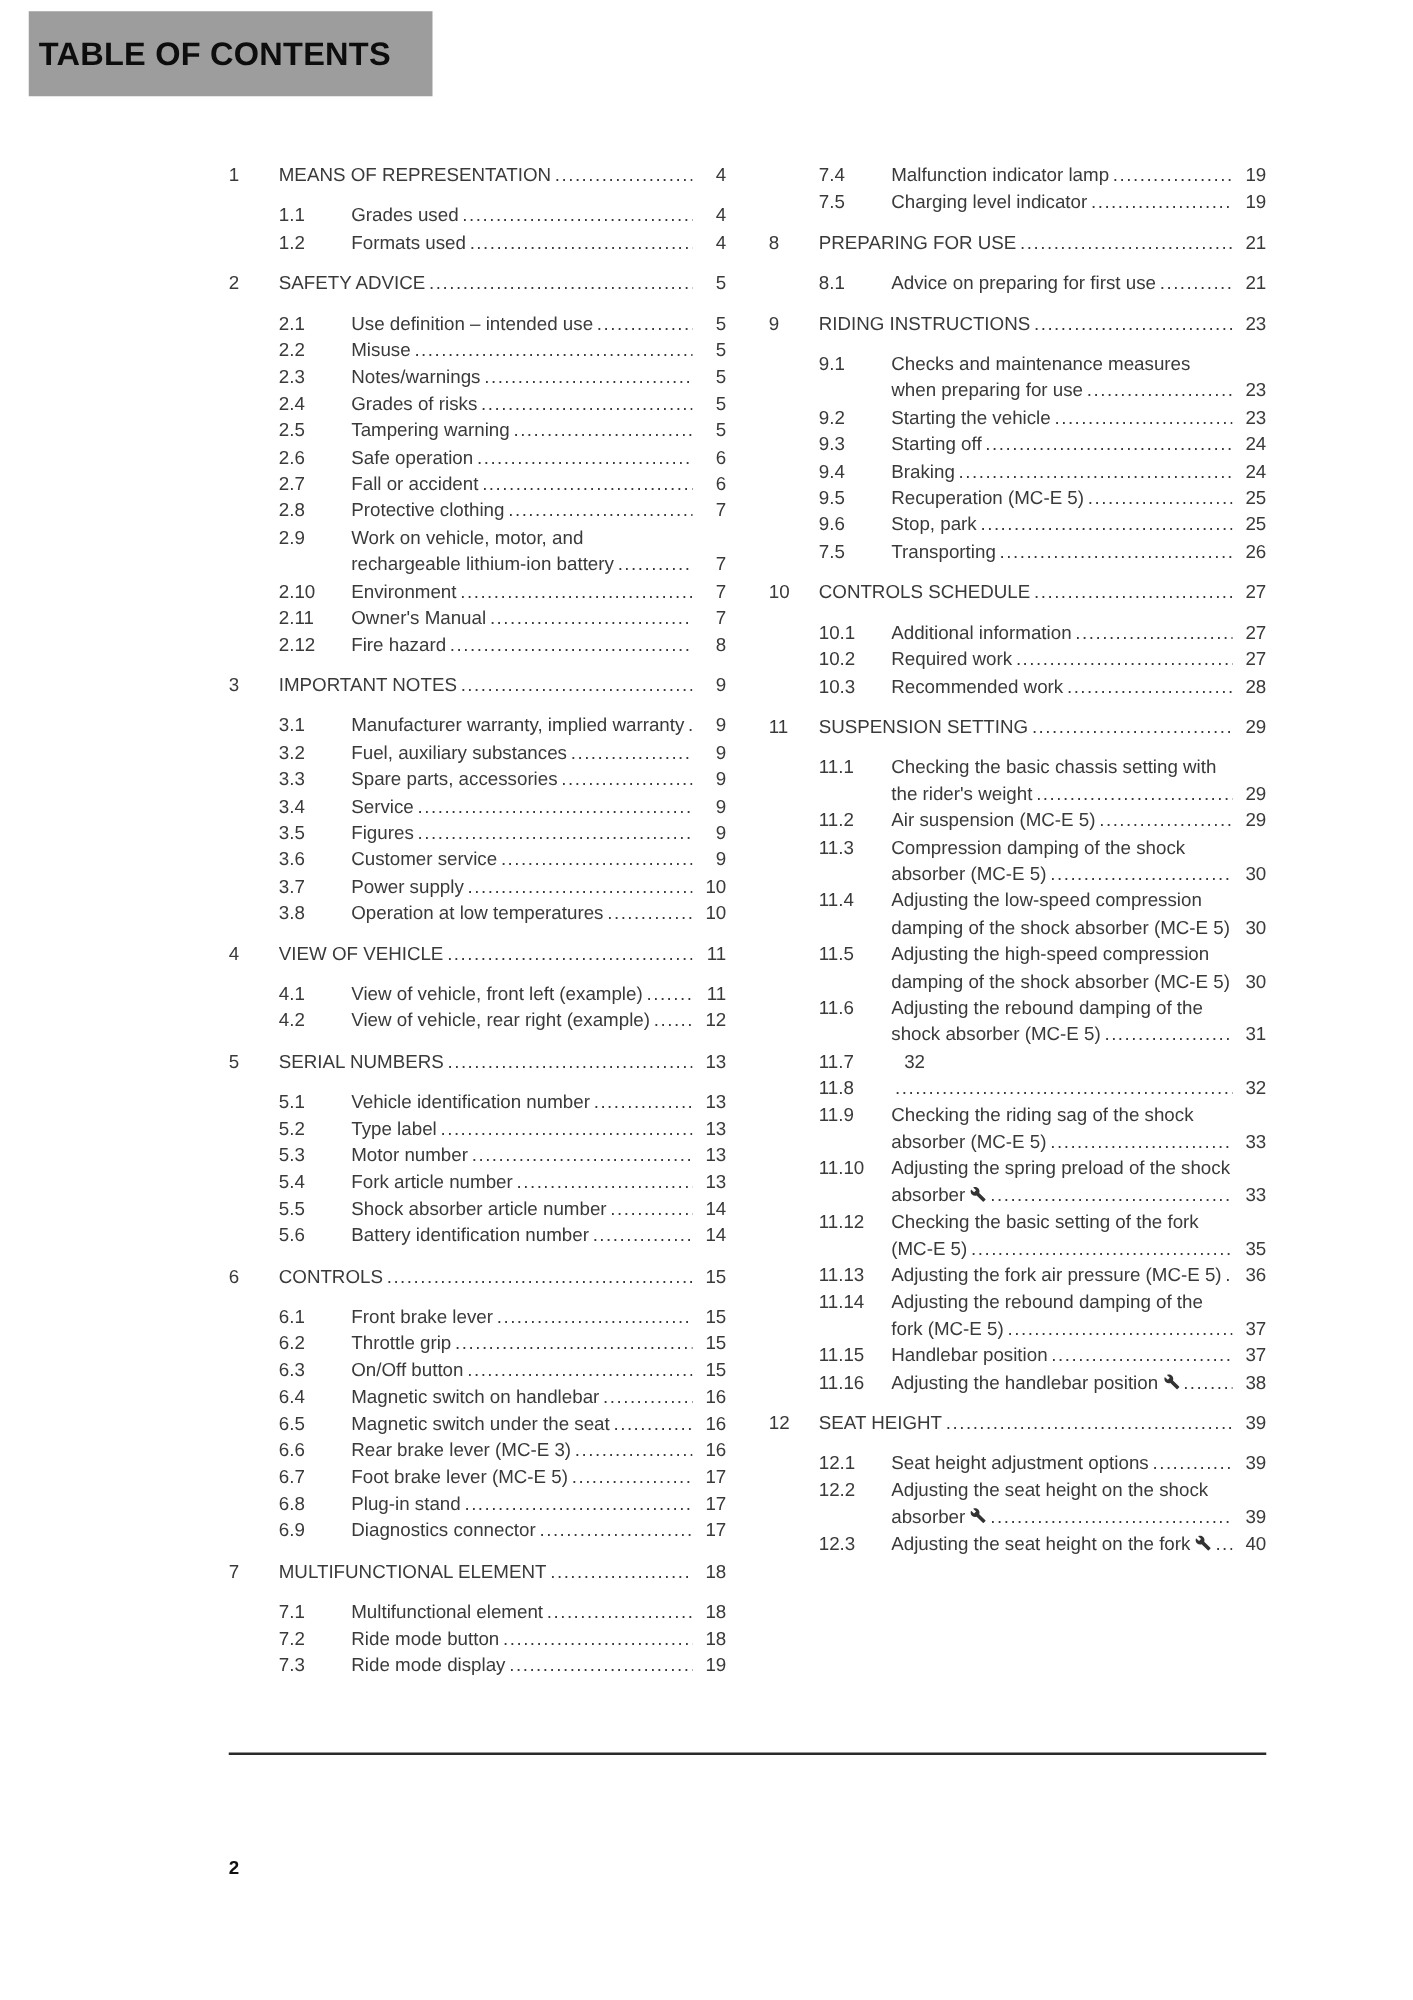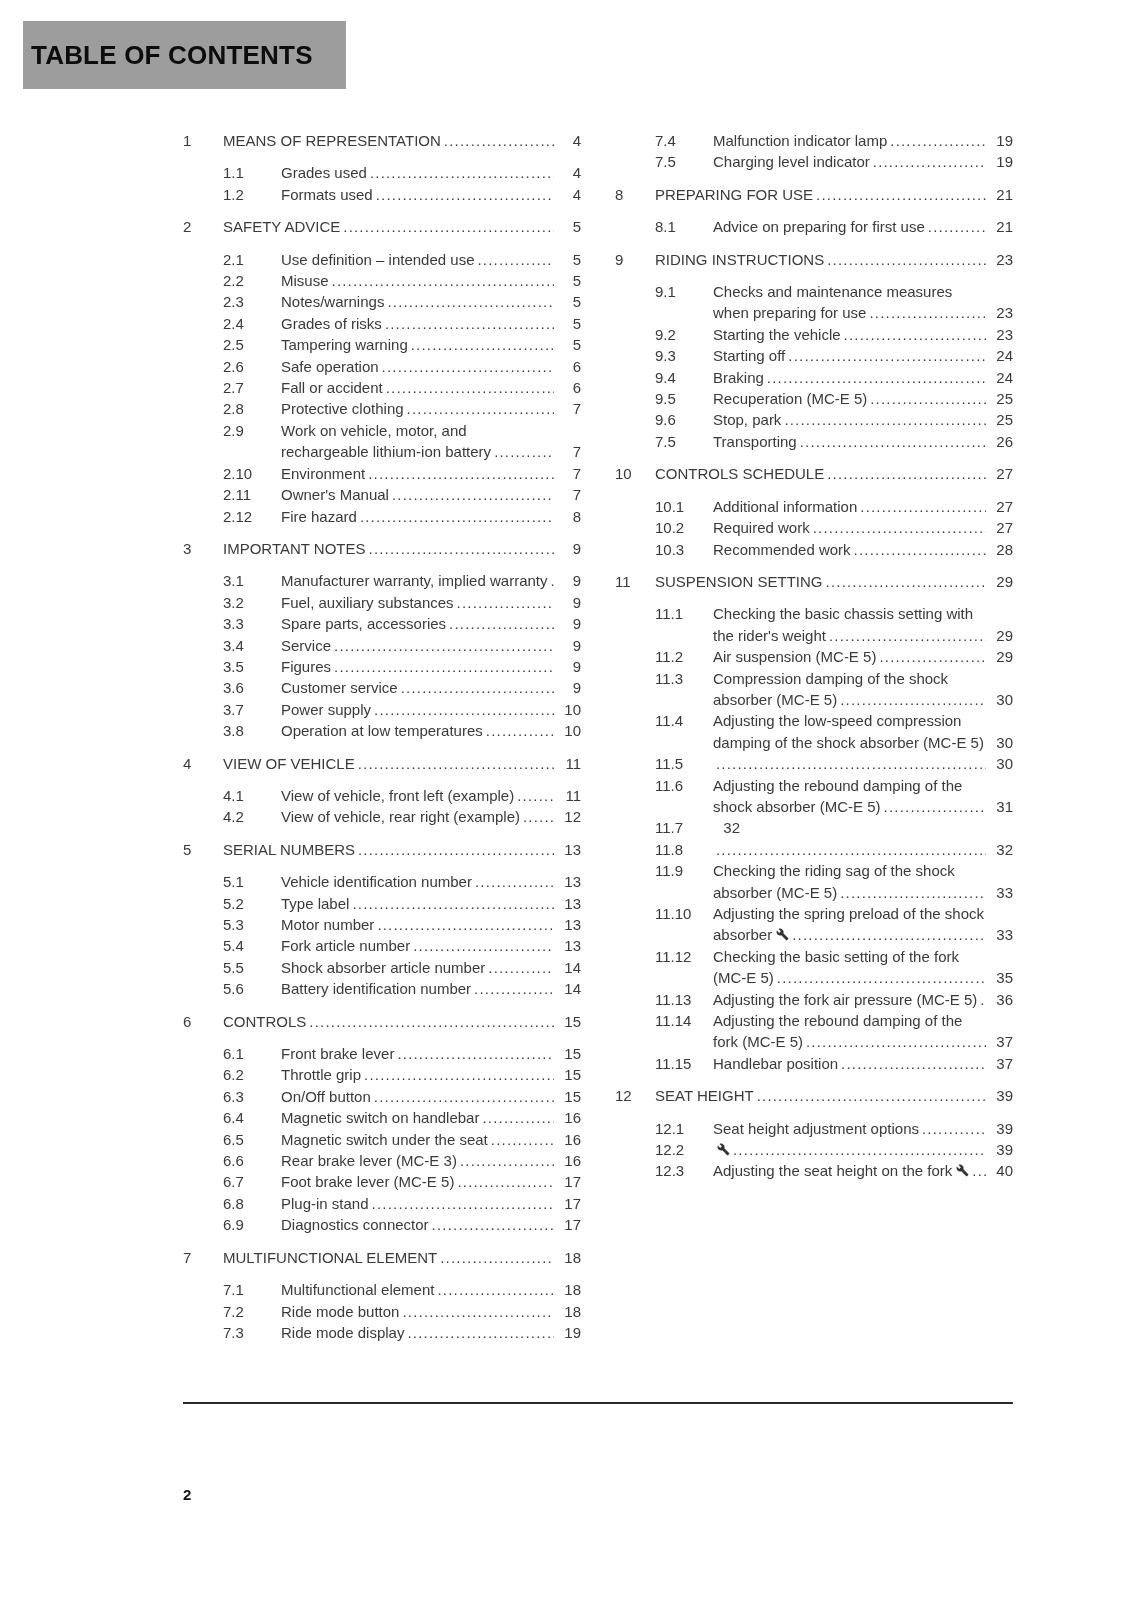--- a/index.html
+++ b/index.html
@@ -9,21 +9,21 @@
     background: #ffffff;
     font-family: "Liberation Sans", sans-serif;
     color: #3a3a3a;
     position: relative;
     overflow: hidden;
   }
 
   .header-box {
     position: absolute;
     left: 23px;
-    top: 21px;
+    top: 9px;
     width: 323px;
     height: 68px;
     background: #9d9d9d;
     display: flex;
     align-items: center;
     box-sizing: border-box;
     padding-left: 8px;
   }
   .header-box h1 {
     margin: 0;
@@ -461,21 +461,21 @@
         <span class="text"><span class="title">Compression damping of the shock absorber (MC-E 5)</span><span class="dots"></span></span>
         <span class="pg">30</span>
       </div>
       <div class="entry level2">
         <span class="num">11.4</span>
         <span class="text"><span class="title">Adjusting the low-speed compression damping of the shock absorber (MC-E 5)</span><span class="dots"></span></span>
         <span class="pg">30</span>
       </div>
       <div class="entry level2">
         <span class="num">11.5</span>
-        <span class="text"><span class="dots"></span></span>
+        <span class="text"><span class="title">Adjusting the high-speed compression damping of the shock absorber (MC-E 5)</span><span class="dots"></span></span>
         <span class="pg">30</span>
       </div>
       <div class="entry level2">
         <span class="num">11.6</span>
         <span class="text"><span class="title">Adjusting the rebound damping of the shock absorber (MC-E 5)</span><span class="dots"></span></span>
         <span class="pg">31</span>
       </div>
       <div class="entry level2">
         <span class="num">11.7</span>
         <span class="pg">32</span>
@@ -510,33 +510,40 @@
       <div class="entry level2">
         <span class="num">11.14</span>
         <span class="text"><span class="title">Adjusting the rebound damping of the fork (MC-E 5)</span><span class="dots"></span></span>
         <span class="pg">37</span>
       </div>
       <div class="entry level2">
         <span class="num">11.15</span>
         <span class="text"><span class="title">Handlebar position</span><span class="dots"></span></span>
         <span class="pg">37</span>
       </div>
+      <div class="entry level2">
+        <span class="num">11.16</span>
+        <span class="text"><span class="title">Adjusting the handlebar position</span><svg class="wrench" viewBox="0 0 24 24">
+            <path d="M22.7 19l-9.1-9.1c.9-2.3.4-5-1.5-6.9-2-2-5-2.4-7.4-1.3L9 6 6 9 1.6 4.7C.4 7.1.9 10.1 2.9 12.1c1.9 1.9 4.6 2.4 6.9 1.5l9.1 9.1c.4.4 1 .4 1.4 0l2.3-2.3c.5-.4.5-1.1.1-1.4z"></path>
+          </svg><span class="dots"></span></span>
+        <span class="pg">38</span>
+      </div>
       <div class="entry level1">
         <span class="num">12</span>
         <span class="text"><span class="title">SEAT HEIGHT</span><span class="dots"></span></span>
         <span class="pg">39</span>
       </div>
       <div class="entry level2">
         <span class="num">12.1</span>
         <span class="text"><span class="title">Seat height adjustment options</span><span class="dots"></span></span>
         <span class="pg">39</span>
       </div>
       <div class="entry level2">
         <span class="num">12.2</span>
-        <span class="text"><svg class="wrench" viewBox="0 0 24 24">
+        <span class="text"><span class="title">Adjusting the seat height on the shock absorber</span><svg class="wrench" viewBox="0 0 24 24">
             <path d="M22.7 19l-9.1-9.1c.9-2.3.4-5-1.5-6.9-2-2-5-2.4-7.4-1.3L9 6 6 9 1.6 4.7C.4 7.1.9 10.1 2.9 12.1c1.9 1.9 4.6 2.4 6.9 1.5l9.1 9.1c.4.4 1 .4 1.4 0l2.3-2.3c.5-.4.5-1.1.1-1.4z"></path>
           </svg><span class="dots"></span></span>
         <span class="pg">39</span>
       </div>
       <div class="entry level2">
         <span class="num">12.3</span>
         <span class="text"><span class="title">Adjusting the seat height on the fork</span><svg class="wrench" viewBox="0 0 24 24">
             <path d="M22.7 19l-9.1-9.1c.9-2.3.4-5-1.5-6.9-2-2-5-2.4-7.4-1.3L9 6 6 9 1.6 4.7C.4 7.1.9 10.1 2.9 12.1c1.9 1.9 4.6 2.4 6.9 1.5l9.1 9.1c.4.4 1 .4 1.4 0l2.3-2.3c.5-.4.5-1.1.1-1.4z"></path>
           </svg><span class="dots"></span></span>
         <span class="pg">40</span>

